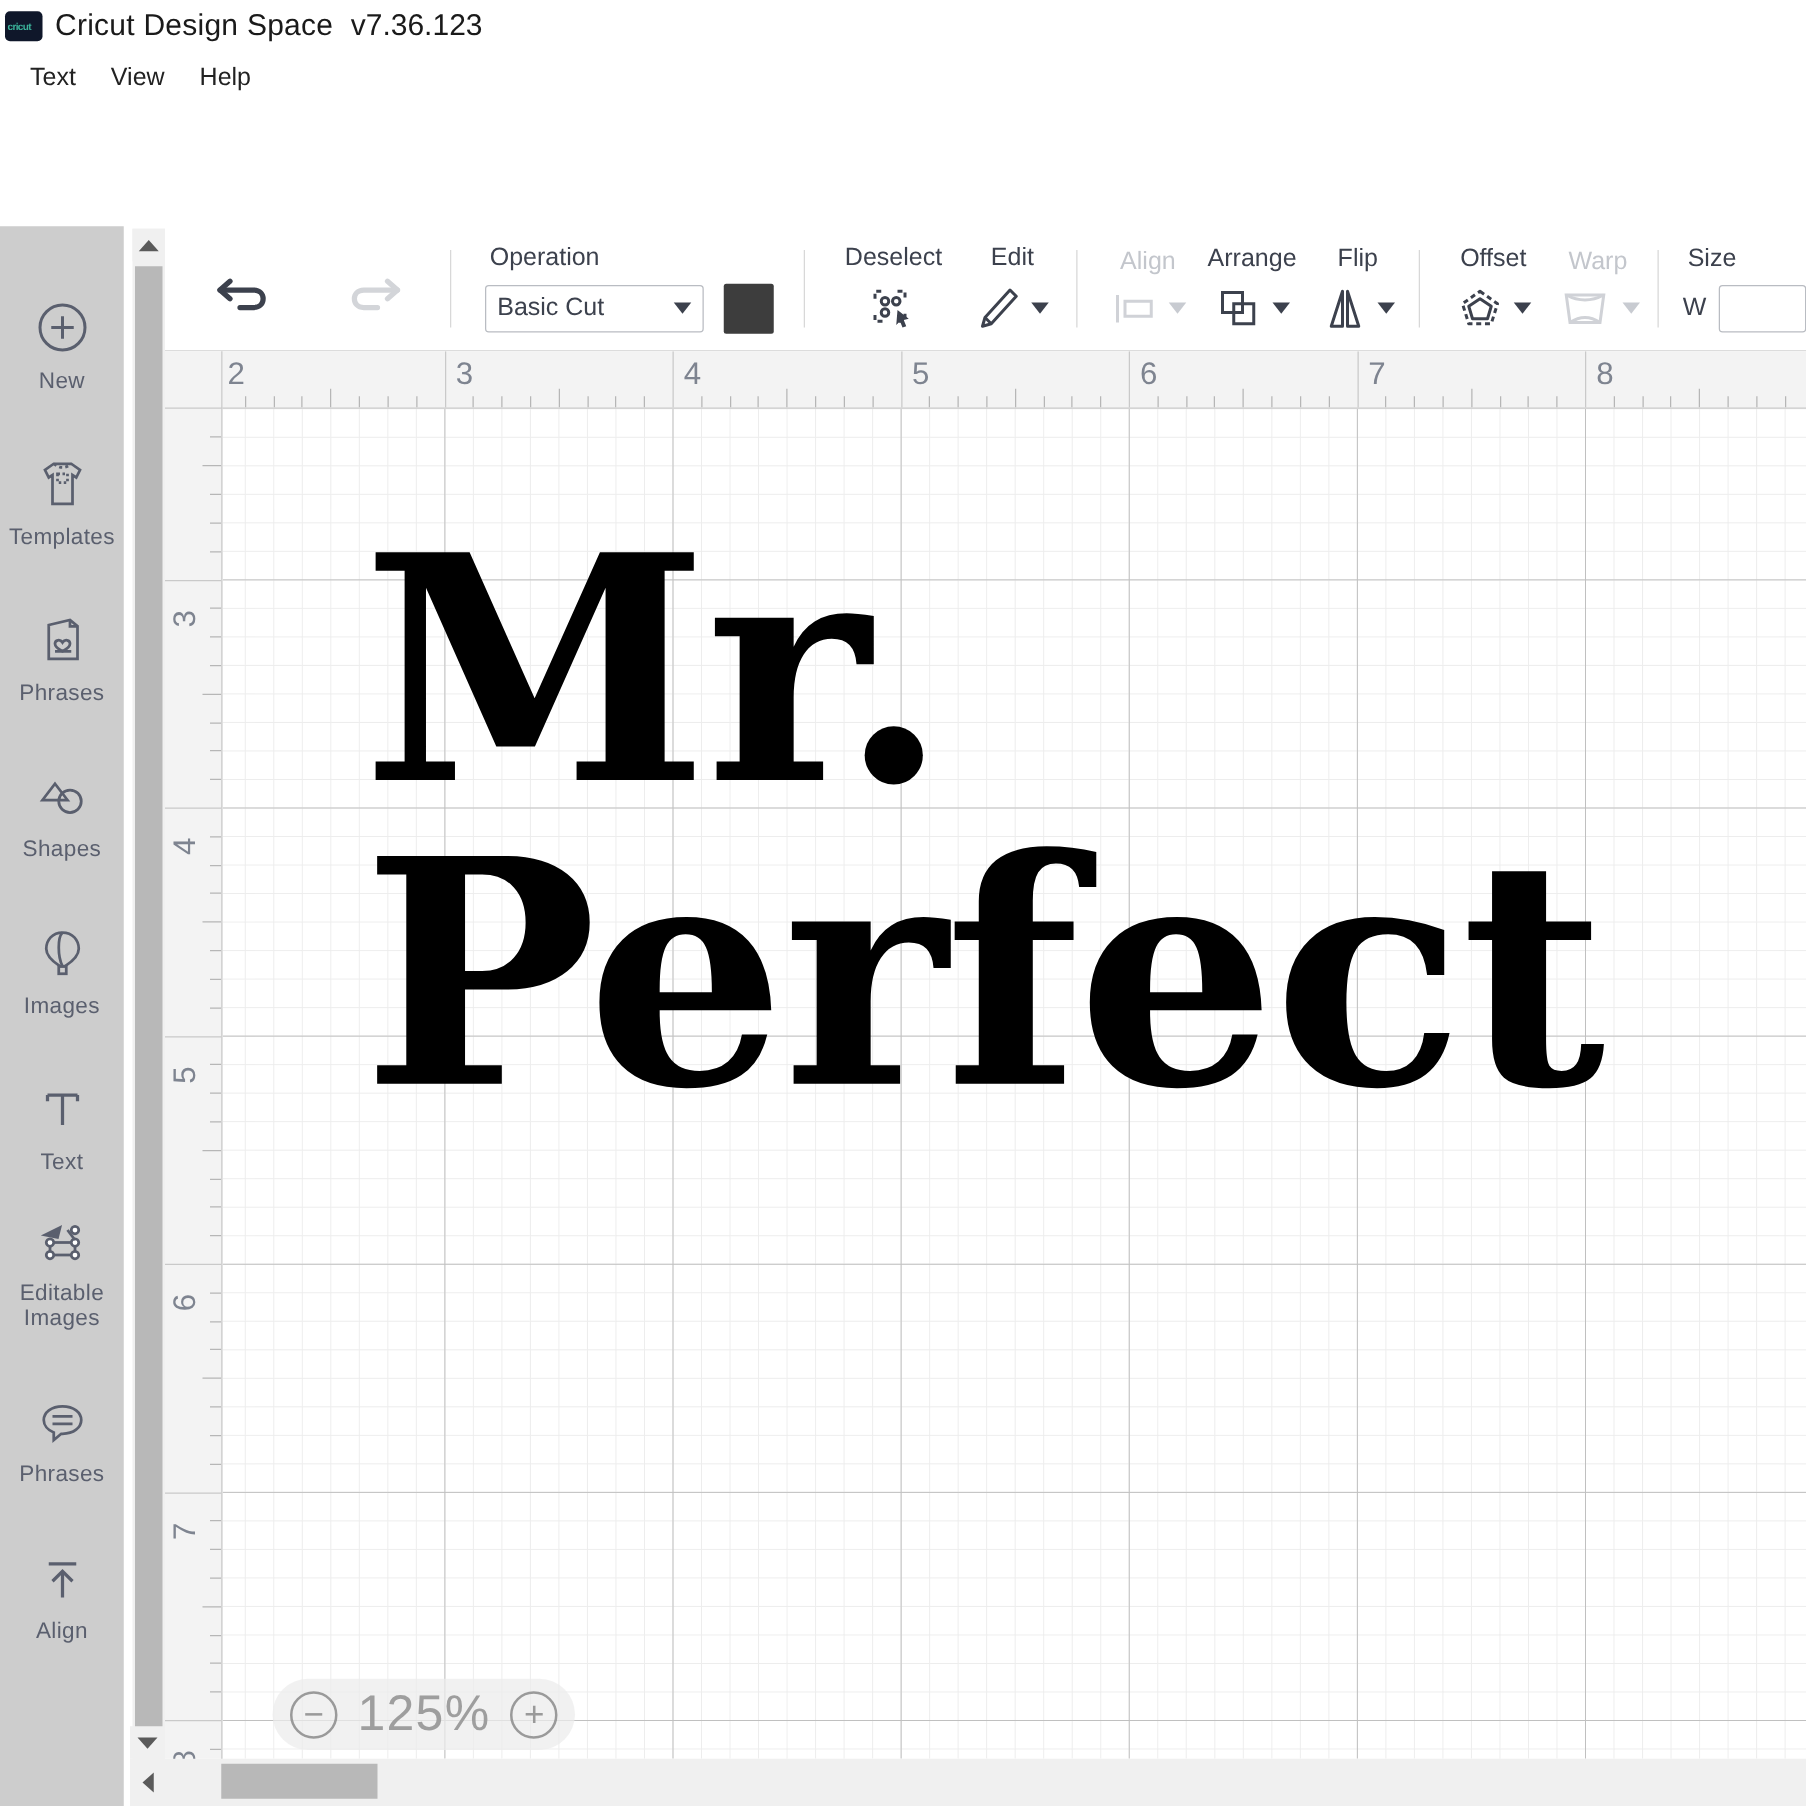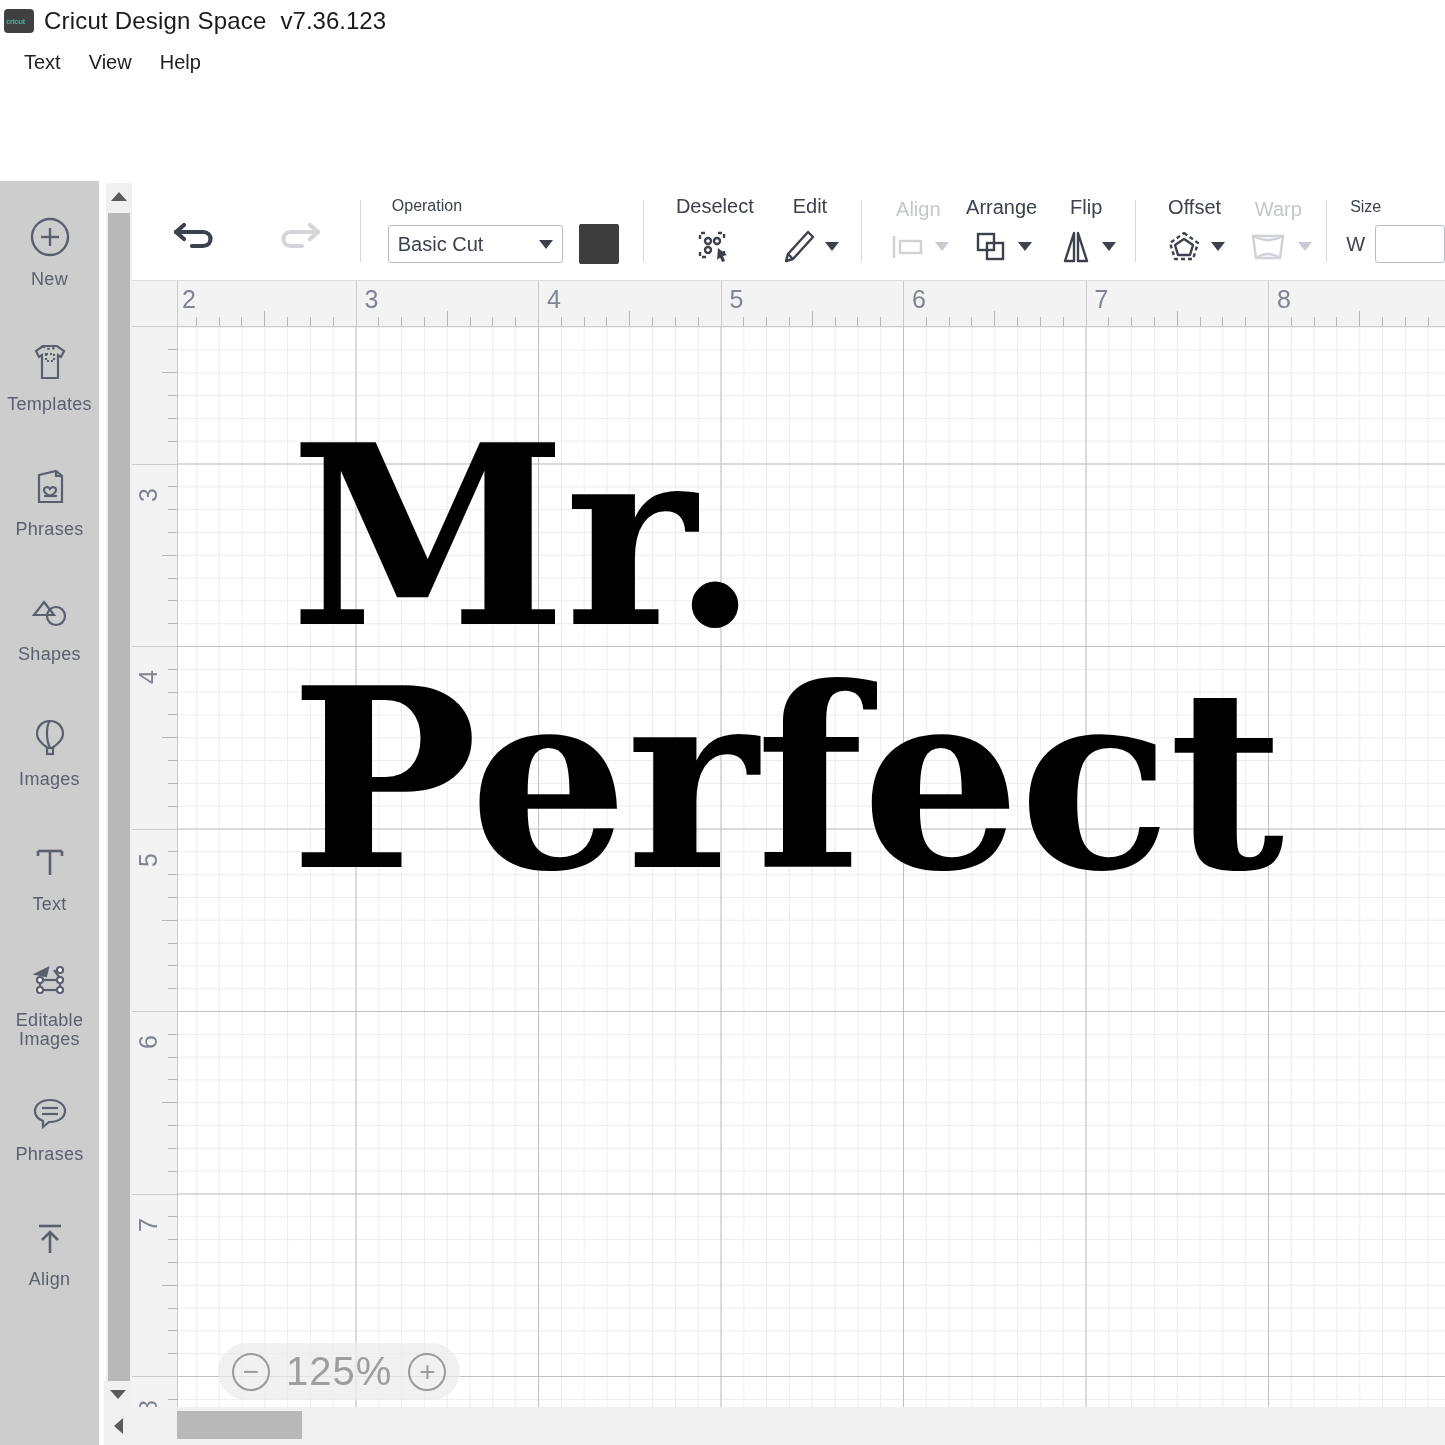--- a/index.html
+++ b/index.html
@@ -11,21 +11,21 @@
   }
   #app { position: relative; width: 1445px; height: 1445px; }
 
   
   .titlebar {
     position: absolute; left: 0; top: 0; width: 1445px; height: 42px;
     background: #ffffff; display: flex; align-items: center;
   }
   .cricut-logo {
     width: 30px; height: 24px; margin-left: 4px; margin-right: 10px;
-    border-radius: 4px; background: #404040;
+    border-radius: 4px; background: #0f172a;
     display: flex; align-items: center; justify-content: center;
     font-size: 8px; color: #3bb39a; font-weight: bold; letter-spacing: -0.5px;
     overflow: hidden;
   }
   .app-title {
     font-size: 24px; color: #1a1a1a; letter-spacing: 0.2px;
     font-family: "Liberation Sans", sans-serif;
   }
   .app-version { font-size: 24px; color: #1a1a1a; margin-left: 14px; }
 
@@ -55,21 +55,21 @@
     font-size: 31px; color: #ffffff;
   }
 
   
   .sidebar {
     position: absolute; left: 0; top: 181px; width: 99px; height: 1264px;
     background: #cdcdcd; padding-top: 8px;
   }
   .side-item {
     width: 99px; min-height: 125px; display: flex; flex-direction: column;
-    align-items: center; justify-content: center; cursor: pointer;
+    align-items: center; justify-content: flex-end; cursor: pointer;
     color: #5a5f6e;
   }
   .side-icon { width: 48px; height: 48px; display:block; }
   .side-label {
     font-size: 18px; color: #5a5f6e; margin-top: 9px;
     text-align: center; line-height: 1.08; letter-spacing: 0.3px;
   }
 
   
   .vscroll {
@@ -104,21 +104,21 @@
   .tb-ico-row { display: flex; align-items: center; }
   .caret {
     width: 0; height: 0; margin-left: 7px;
     border-left: 7px solid transparent; border-right: 7px solid transparent;
     border-top: 9px solid #3c414d;
   }
   .caret.dim { border-top-color: #c8cbd1; }
   .undo-redo { display: flex; align-items: center; margin-left: 38px; gap: 42px; }
 
   .op-wrap { display: flex; flex-direction: column; margin-left: 14px; }
-  .op-label { font-size: 16px; color: #3c414d; margin-bottom: 9px; margin-left: 4px; }
+  .op-label { font-size: 20px; color: #3c414d; margin-bottom: 9px; margin-left: 4px; }
   .op-row { display: flex; align-items: center; }
   .op-select {
     width: 175px; height: 38px; border: 1px solid #b9bcc2; border-radius: 3px;
     background: #ffffff; display: flex; align-items: center; justify-content: space-between;
     padding: 0 9px; cursor: pointer;
   }
   .op-select-text { font-size: 20px; color: #3c414d; }
   .op-swatch {
     width: 40px; height: 40px; background: #3d3d3d; margin-left: 16px;
     border-radius: 2px; cursor: pointer;

